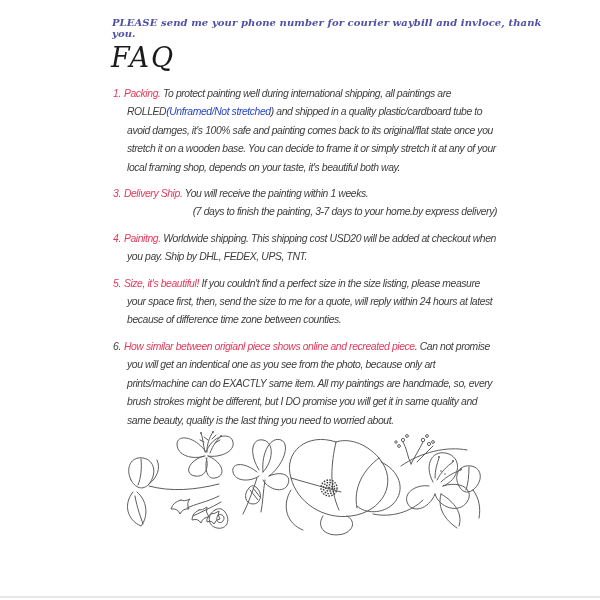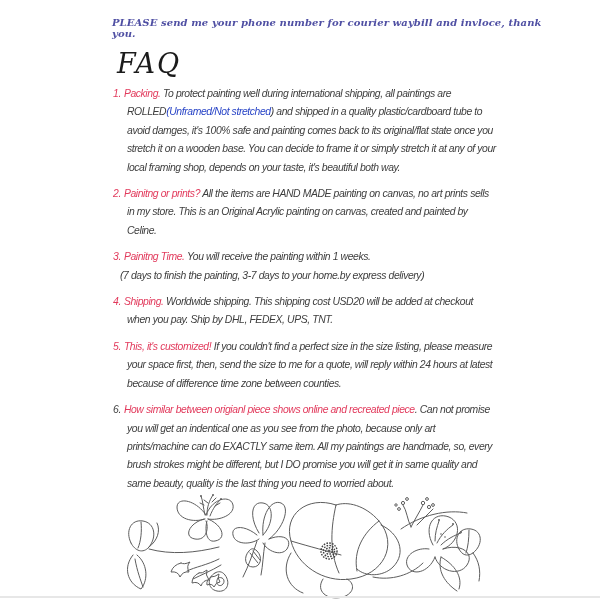--- a/index.html
+++ b/index.html
@@ -7,57 +7,56 @@
     width:600px;height:600px;position:relative;overflow:hidden;
     background:#ffffff;
     font-family:"Liberation Sans",sans-serif;
   }
   .note{
     position:absolute;left:112px;top:17px;width:440px;
     font-family:"DejaVu Serif",serif;font-style:italic;font-weight:600;
     font-size:10px;letter-spacing:0.1px;color:var(--note,#4f4fa3);
   }
   .title{
-    position:absolute;left:111px;top:42px;margin:6px;
+    position:absolute;left:111px;top:42px;margin:0;
     font-family:"DejaVu Serif",serif;font-style:italic;font-weight:500;
     font-size:27px;letter-spacing:2px;color:#1b1b1b;
   }
   .items{
     position:absolute;left:113px;top:85px;width:384px;
     font-size:10.4px;line-height:18.4px;letter-spacing:-0.4px;
     color:var(--body,#3e3e3e);
   }
   .item{margin:0 0 8px 0;padding-left:14px;text-indent:-14px;font-style:italic;}
   .item .num{margin-right:3px;}
   .red{color:var(--red,#e23a5c);}
   .blue{color:var(--blue,#2743c6);}
   .plain{color:var(--body,#3e3e3e);}
-  .sub{text-indent:0;margin-left:-7px;}
+  .sub{text-indent:0;margin-left:-7px;text-align:right;}
   .flowers{display:block;margin:-8px 0 0 -2px;}
   .flowers path{fill:none;stroke:#5d5d5d;stroke-width:1;stroke-linecap:round;stroke-linejoin:round;}
   .flowers .dot{fill:#5d5d5d;stroke:none;}
   .flowers .berry{fill:none;stroke:#5d5d5d;stroke-width:1;}
   .flowers .scri{fill:none;stroke:#3f3f3f;stroke-width:1.4;stroke-dasharray:1.6 1.3;}
   .bottom-strip{
     position:absolute;left:0;right:0;bottom:2px;height:2px;background:#e7e7e7;
   }
 </style>
 </head>
 <body>
 
 <div class="note">PLEASE send me your phone number for courier waybill and invloce, thank you.</div>
 <h1 class="title">FAQ</h1>
 
 <div class="items">
   <div id="faq-list">
       <div class="item"><span class="num red">1.</span><span class="red">Packing.</span><span class="plain"> To protect painting well during international shipping, all paintings are ROLLED</span><span class="blue">(Unframed/Not stretched</span><span class="plain">) and shipped in a quality plastic/cardboard tube to avoid damges, it's 100% safe and painting comes back to its original/flat state once you stretch it on a wooden base. You can decide to frame it or simply stretch it at any of your local framing shop, depends on your taste, it's beautiful both way.</span></div>
-      <div class="item"><span class="num red">2.</span><span class="red">Painitng or prints?</span><span class="plain"> All the items are HAND MADE painting on canvas, no art prints sells in my store. This is an Original Acrylic painting on canvas, created and painted by Celine.</span></div>
-      <div class="item"><span class="num red">3.</span><span class="red">Painitng Time.</span><span class="plain"> You will receive the painting within 1 weeks.</span><div class="sub plain">(7 days to finish the painting, 3-7 days to your home.by express delivery)</div></div>
-      <div class="item"><span class="num red">4.</span><span class="red">Shipping.</span><span class="plain"> Worldwide shipping. This shipping cost USD20 will be added at checkout when you pay. Ship by DHL, FEDEX, UPS, TNT.</span></div>
-      <div class="item"><span class="num red">5.</span><span class="red">This, it's customized!</span><span class="plain"> If you couldn't find a perfect size in the size listing, please measure your space first, then, send the size to me for a quote, will reply within 24 hours at latest because of difference time zone between counties.</span></div>
+      <div class="item"><span class="num red">3.</span><span class="red">Delivery Ship.</span><span class="plain"> You will receive the painting within 1 weeks.</span><div class="sub plain">(7 days to finish the painting, 3-7 days to your home.by express delivery)</div></div>
+      <div class="item"><span class="num red">4.</span><span class="red">Painitng.</span><span class="plain"> Worldwide shipping. This shipping cost USD20 will be added at checkout when you pay. Ship by DHL, FEDEX, UPS, TNT.</span></div>
+      <div class="item"><span class="num red">5.</span><span class="red">Size, it's beautiful!</span><span class="plain"> If you couldn't find a perfect size in the size listing, please measure your space first, then, send the size to me for a quote, will reply within 24 hours at latest because of difference time zone between counties.</span></div>
       <div class="item"><span class="num plain">6.</span><span class="red">How similar between origianl piece shows online and recreated piece</span><span class="plain">. Can not promise you will get an indentical one as you see from the photo, because only art prints/machine can do EXACTLY same item. All my paintings are handmade, so, every brush strokes might be different, but I DO promise you will get it in same quality and same beauty, quality is the last thing you need to worried about.</span></div>
     </div>
 
   <svg class="flowers" width="378" height="112" viewBox="0 0 378 112" xmlns="http://www.w3.org/2000/svg">
 
     <path d="M20,50 C14,38 20,26 32,28 C44,30 46,44 38,54 C32,61 24,58 20,50"></path>
     <path d="M30,29 C31,38 30,48 27,55"></path>
     <path d="M38,54 C46,48 50,38 46,30"></path>
     <path d="M38,56 C60,62 84,60 108,54"></path>
     <path d="M22,62 C12,74 16,90 30,96 C38,86 36,70 26,62"></path>

